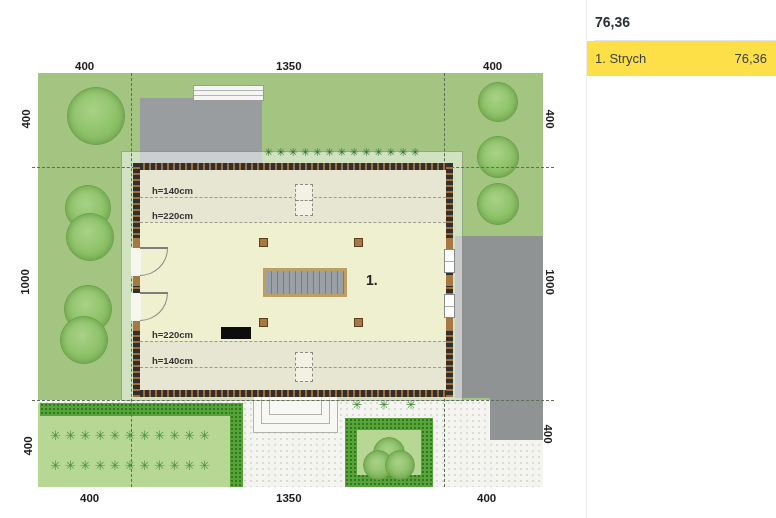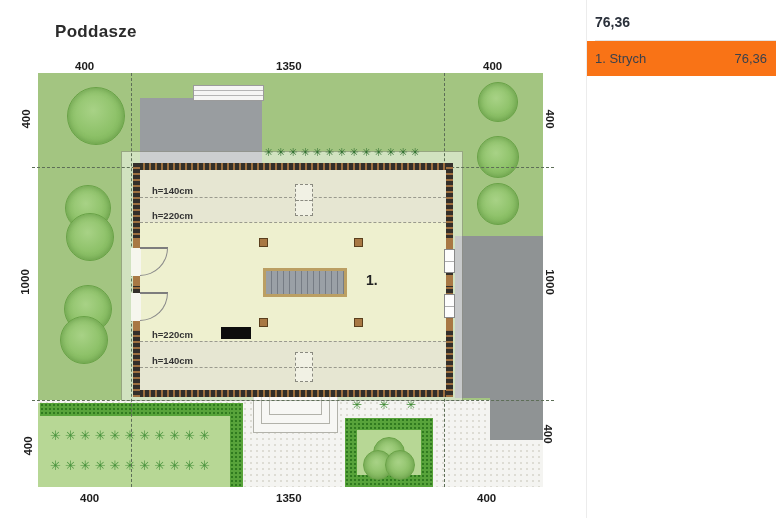--- a/index.html
+++ b/index.html
@@ -42,30 +42,29 @@
   
   .dim{font-size:11.5px;font-weight:bold;color:#1c1c1c;white-space:nowrap;}
   .dim.rotL{transform:rotate(-90deg);transform-origin:center;}
   .dim.rotR{transform:rotate(90deg);transform-origin:center;}
   
   .panel{position:absolute;left:586px;top:0;width:190px;height:518px;border-left:1px solid #ececec;background:#fff;}
   .panel .hdr{display:flex;justify-content:space-between;align-items:baseline;padding:14px 10px 10px 8px;}
   .panel .hdr .lab{font-size:13.5px;font-weight:bold;color:#3a414d;}
   .panel .hdr .val{font-size:14px;font-weight:bold;color:#2b313b;}
   .panel .divider{height:1px;background:#e3e3e3;margin:0 0 0 8px;}
-  .panel .row{display:flex;justify-content:space-between;align-items:center;padding:10px 10px 10px 8px;background:#f97316;cursor:pointer;}
+  .panel .row{display:flex;justify-content:space-between;align-items:center;padding:10px 10px 10px 8px;background:#fde047;cursor:pointer;}
   .panel .row .lab{font-size:13px;color:#3a414d;}
   .panel .row .val{font-size:13px;color:#3a414d;}
 </style>
 </head>
 <body>
 
 <div class="page">
 
-  <div class="title">Poddasze</div>
 
   <div class="abs" style="left:0;top:0;width:586px;height:518px;">
 
     <div class="abs lawn" style="left:38px;top:73px;width:505px;height:327px;"></div>
 
     <div class="abs graypave" style="left:455px;top:236px;width:88px;height:162px;"></div>
 
     <div class="abs whitepave" style="left:38px;top:400px;width:505px;height:87px;"></div>
     <div class="abs graypave" style="left:490px;top:398px;width:53px;height:42px;"></div>
 

